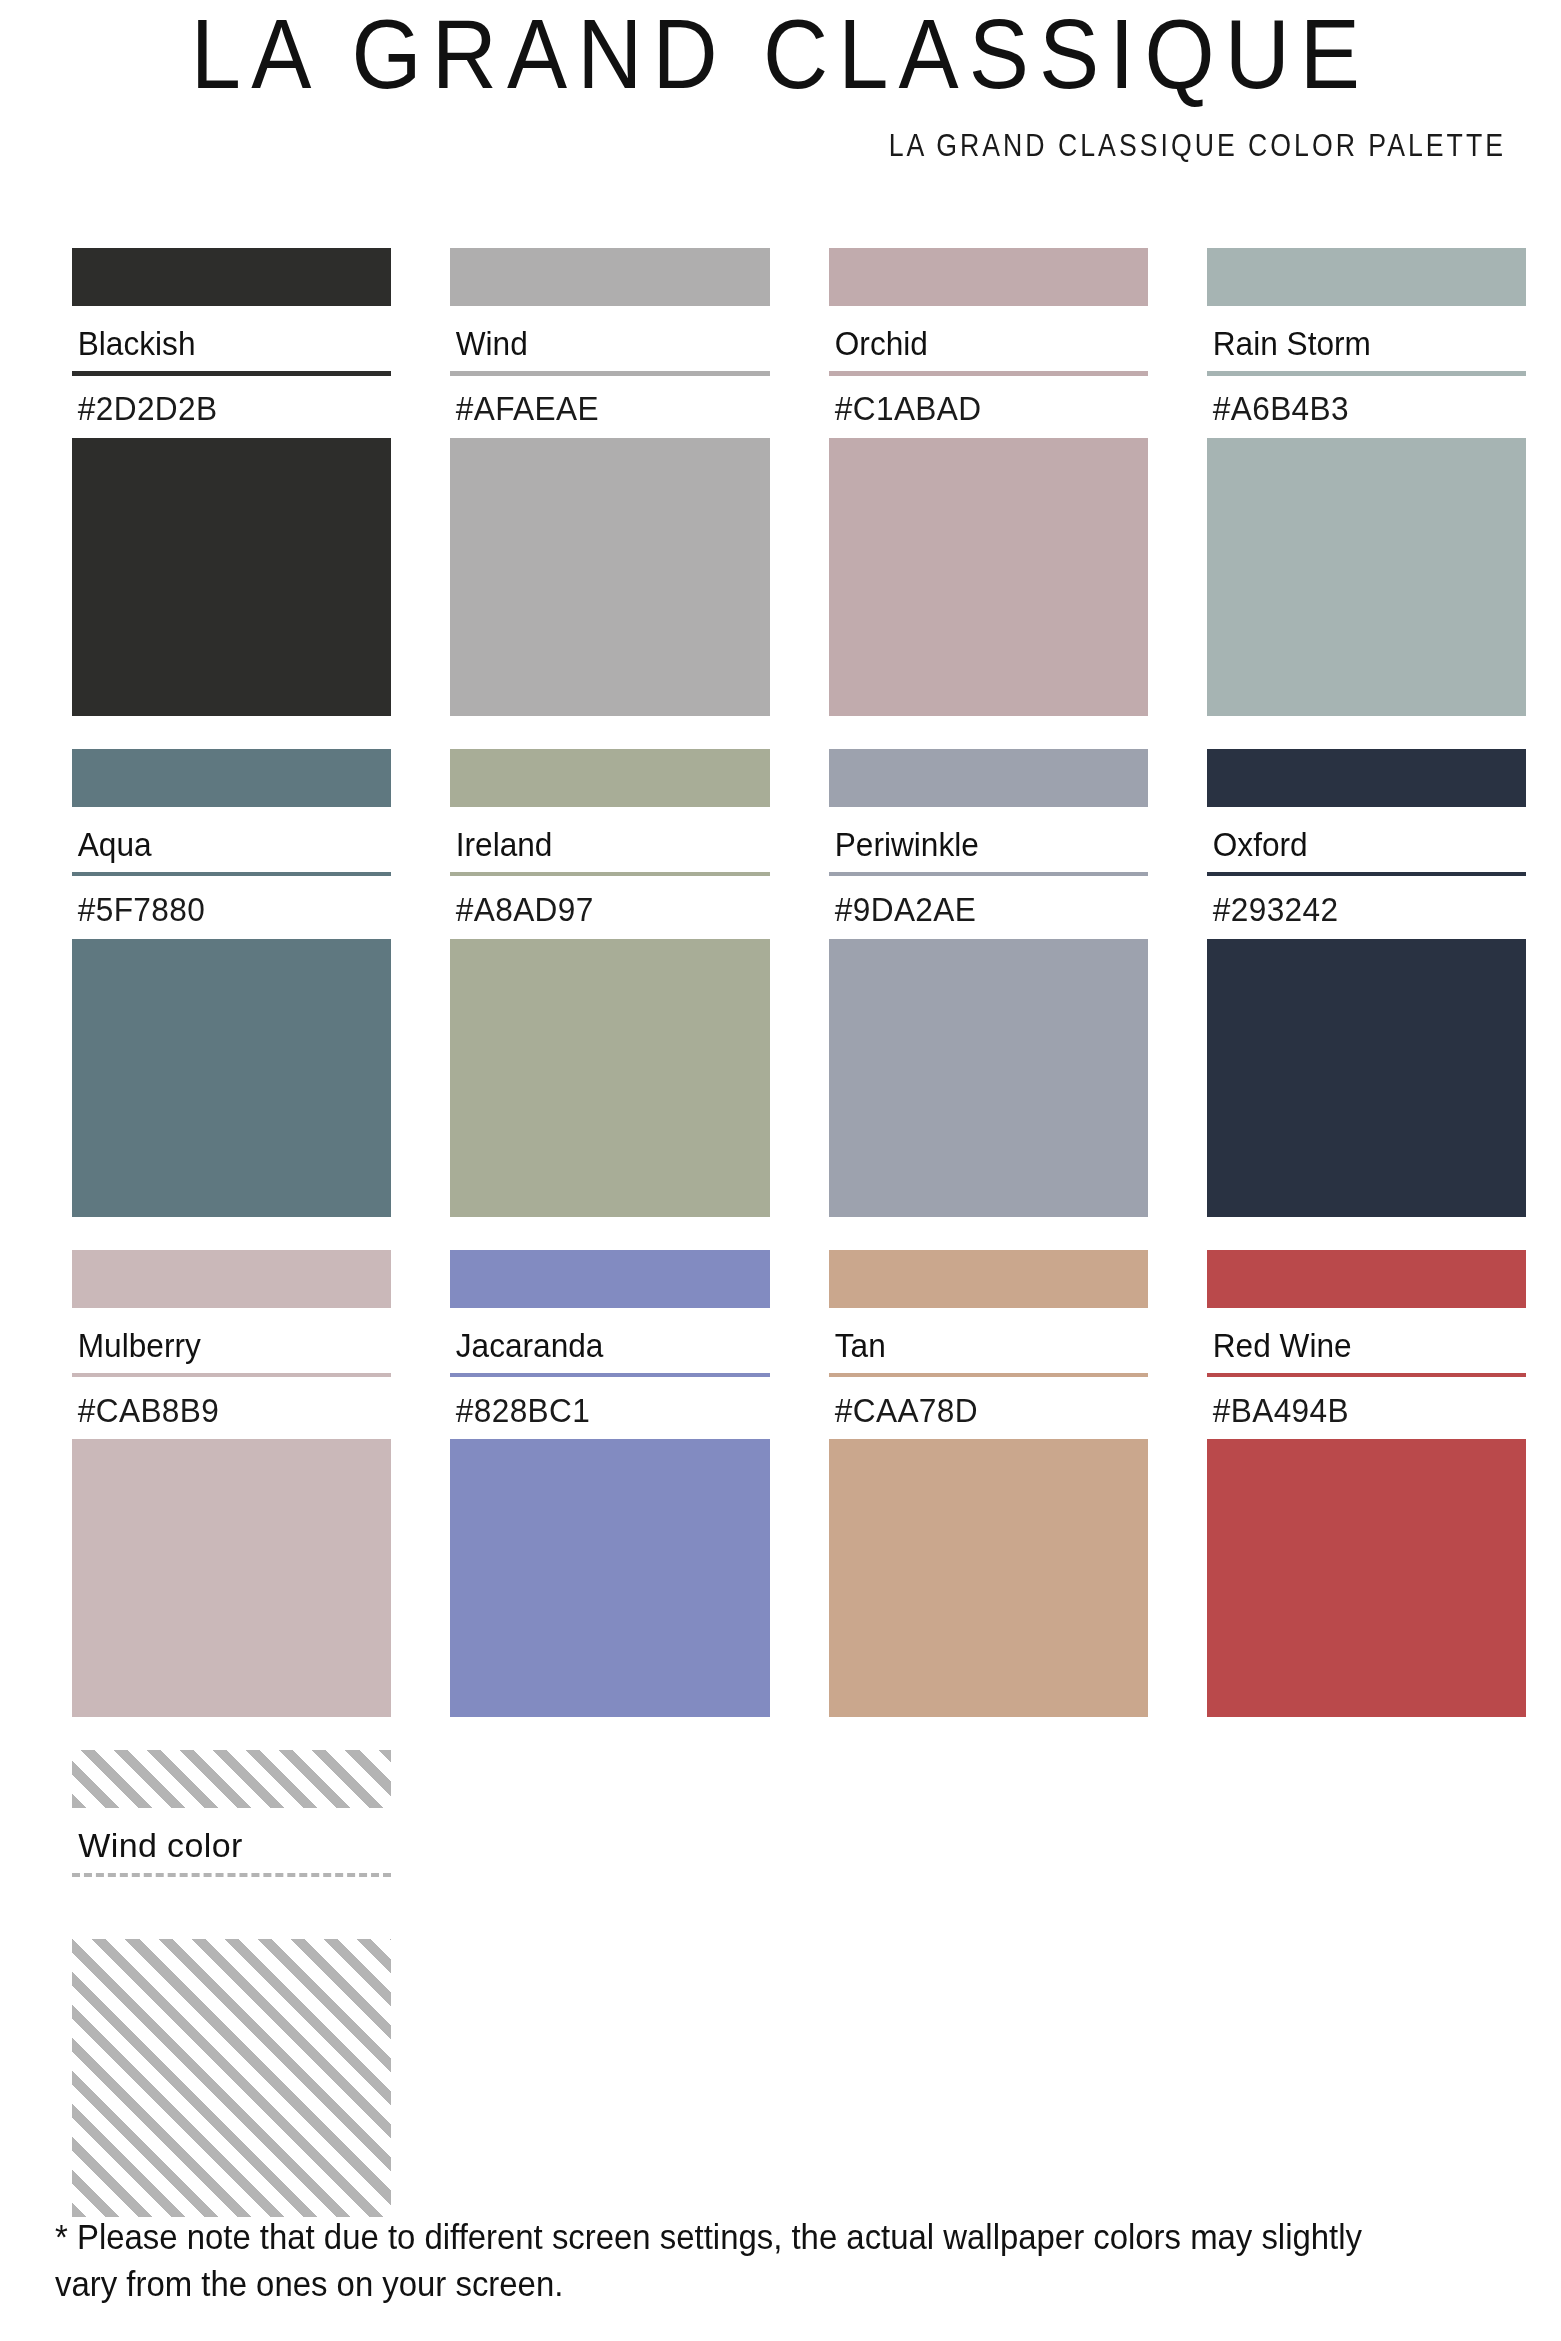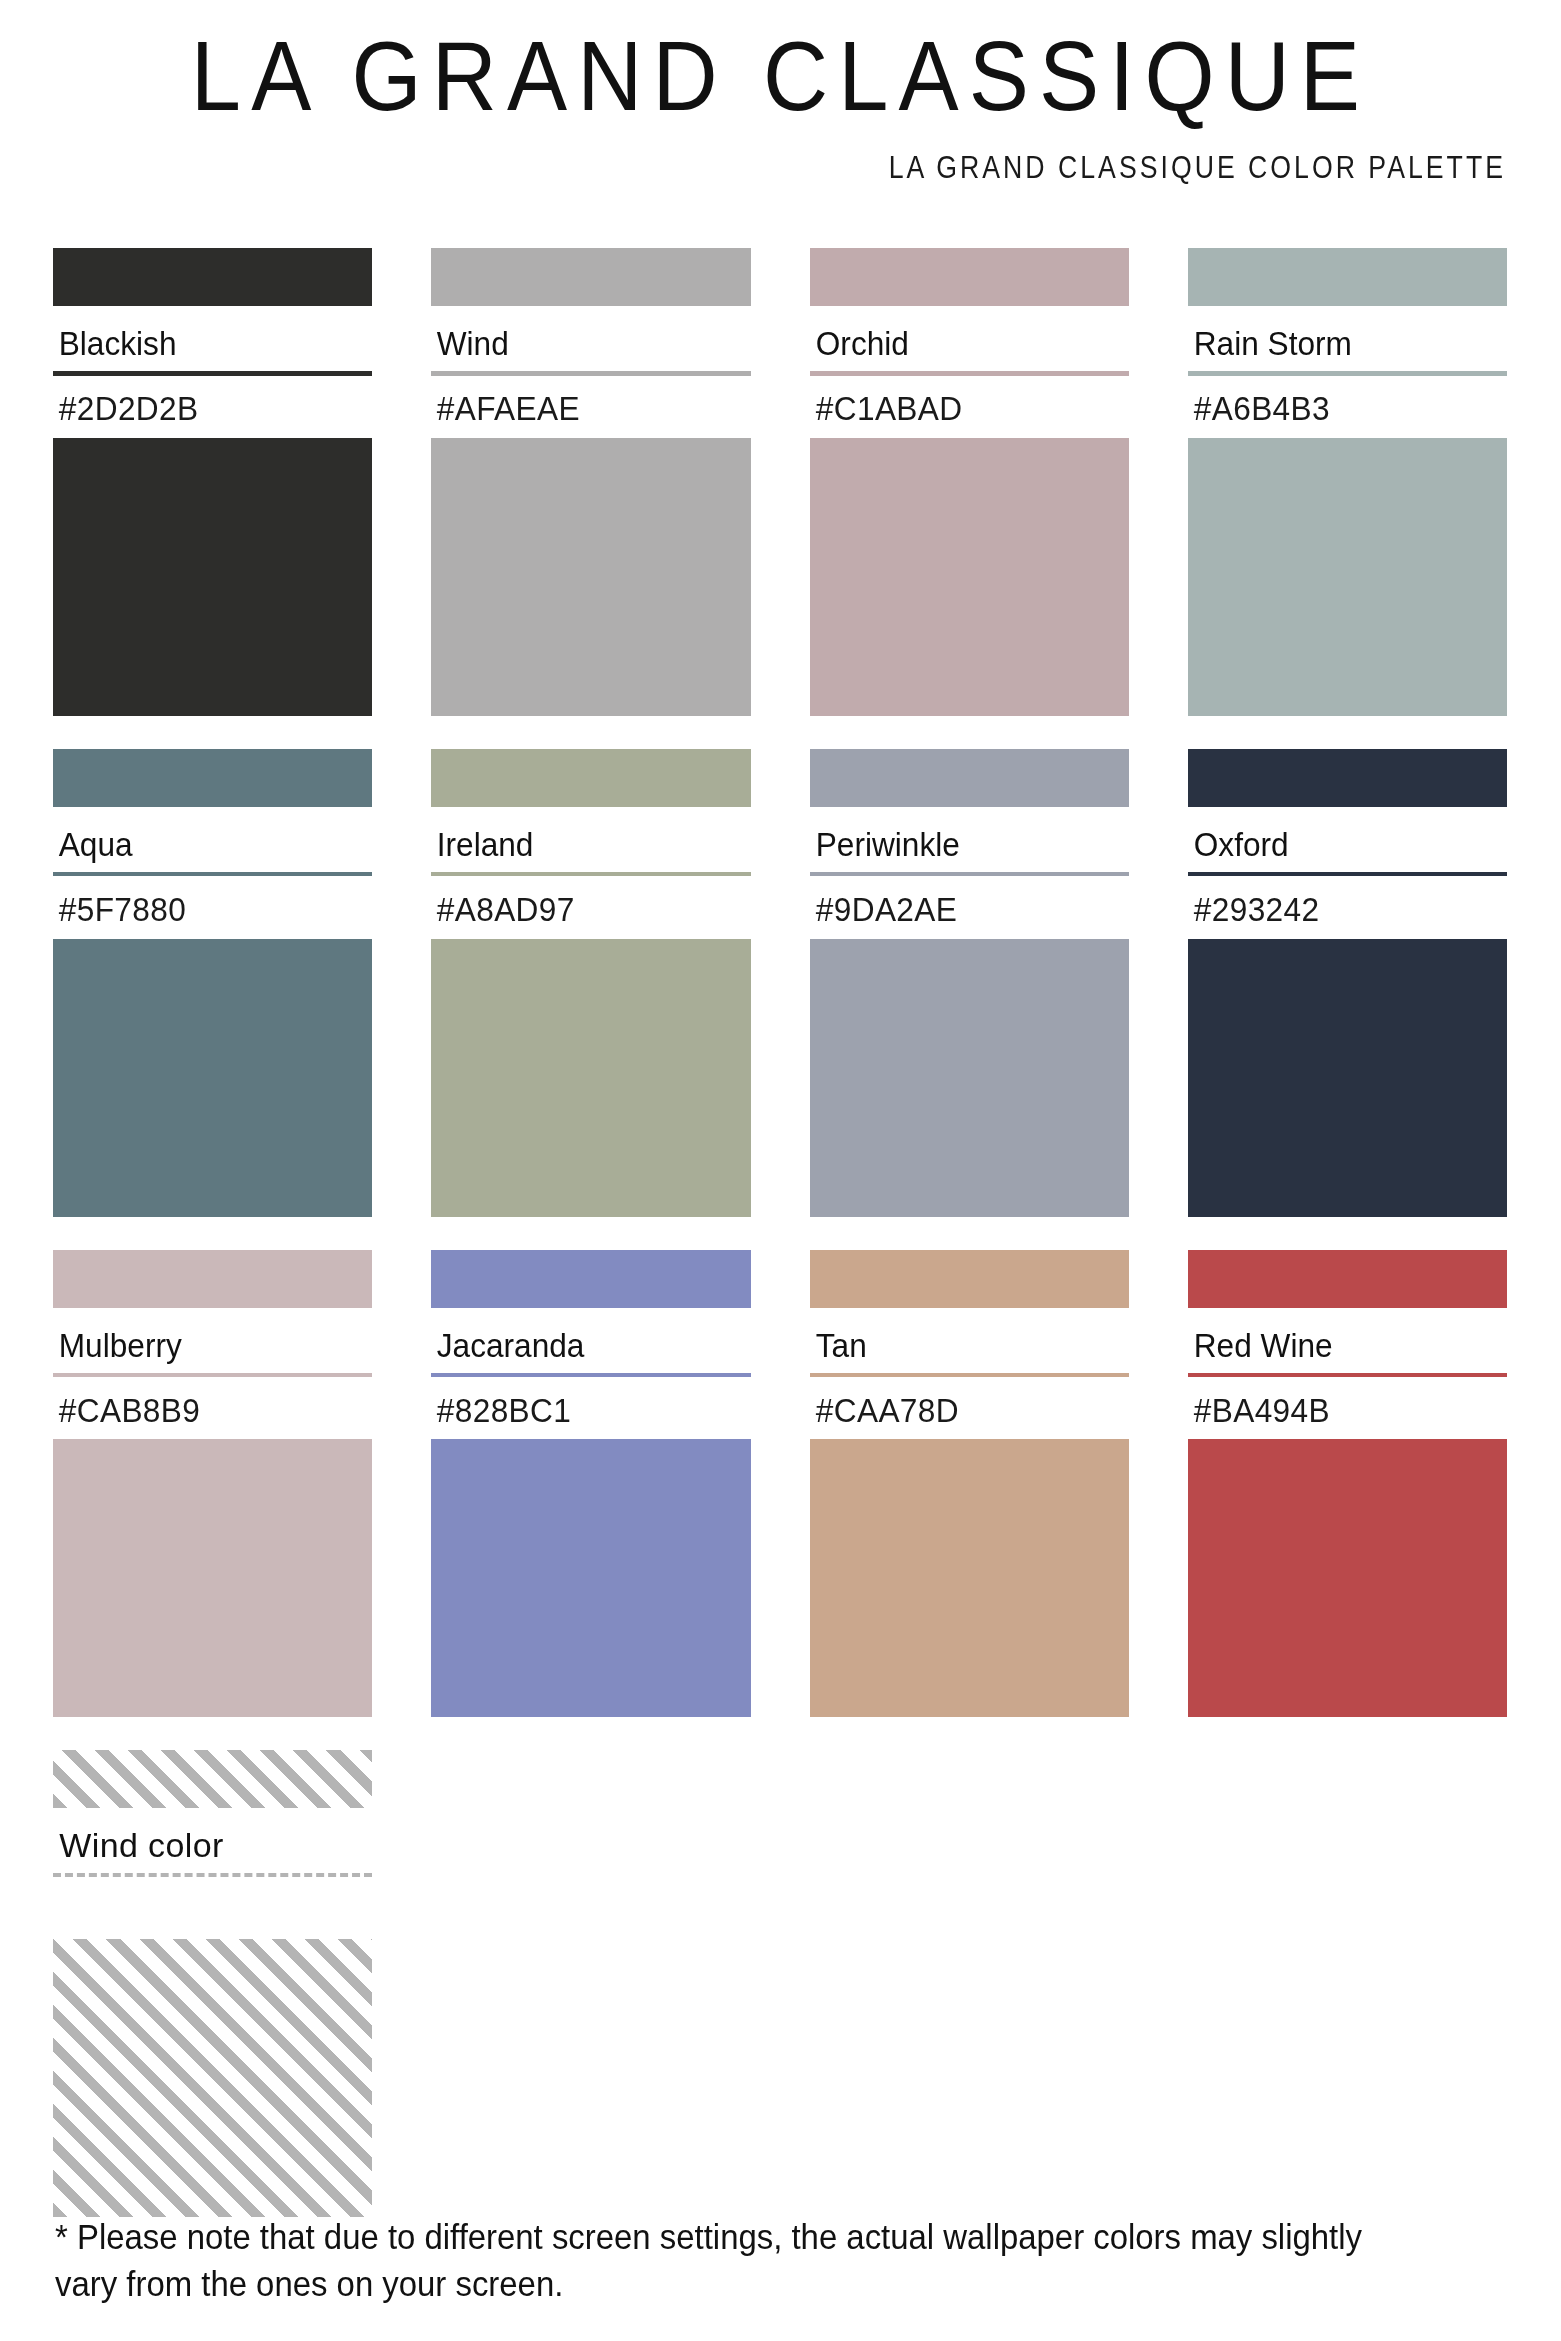--- a/index.html
+++ b/index.html
@@ -13,21 +13,21 @@
 
   .sheet{
     position:relative;
     width:1561px;height:2342px;
     box-sizing:border-box;
     padding:0 55px;
   }
 
   
   .header{
-    padding-top:27px;
+    padding-top:5px;
   }
   .title{
     text-align:center;
     font-size:98px;
     line-height:1.0;
     font-weight:300;
     letter-spacing:11px;
     color:#111111;
     transform:scaleX(0.92);
     transform-origin:center top;
@@ -43,21 +43,21 @@
     color:#1a1a1a;
     transform:scaleX(0.86);
     transform-origin:right top;
     margin:26.5px 0 0 0;
     white-space:nowrap;
   }
 
   
   .grid{
     position:absolute;
-    left:53px;
+    left:72px;
     top:248px;
     width:1454px;
     display:grid;
     grid-template-columns:repeat(4,1fr);
     column-gap:59px;
     row-gap:33px;
   }
 
   .swatch{
     position:relative;

